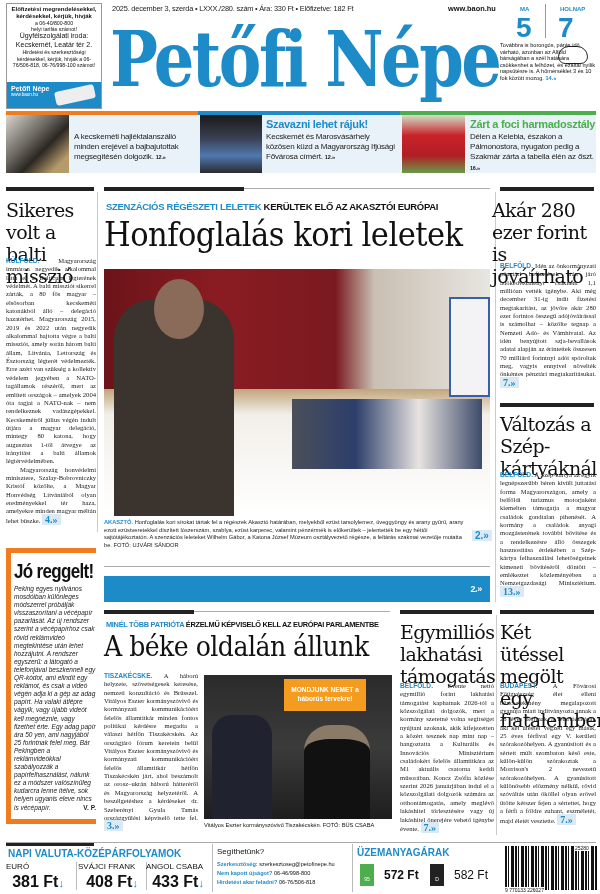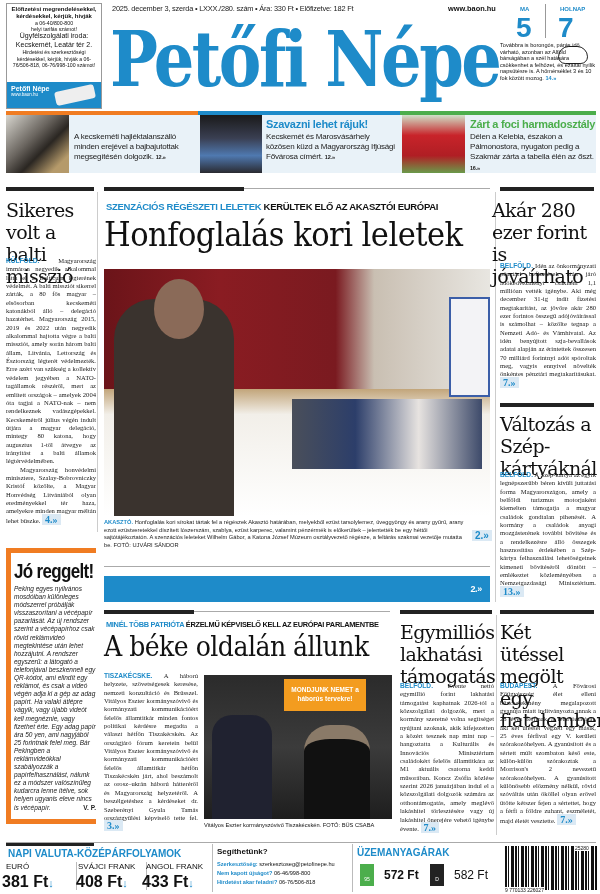--- a/index.html
+++ b/index.html
@@ -46,24 +46,24 @@
 #banner-pg{position:absolute;right:8px;top:0;font-size:9px}
 
 .side-head{font-size:19px;line-height:22px}
 #reggelt-box{left:6px;top:548px;width:90px;height:276px;border-left:5px solid #f07c22;border-top:5px solid #f07c22;border-bottom:5px solid #f07c22}
 #reggelt-title{left:14px;top:560px;font-size:20px;font-weight:bold;letter-spacing:-0.8px;transform:scaleX(0.85);transform-origin:left}
 #reggelt-text{left:14px;top:585px;width:82px;font-size:6.5px;line-height:8.1px;font-style:italic;color:#222}
 
 #bottom-rule{left:6px;top:843px;width:88px;height:3px;background:#222}
 #fx-title{left:8px;top:848px;font-size:10px;font-weight:bold;color:#1e8bc9}
 .fx-lbl{top:862px;font-size:8px;width:68px;}
-.fx-val{top:873px;font-size:16px;font-weight:bold;width:72px;text-align:left}
+.fx-val{top:873px;font-size:16px;font-weight:bold;width:72px;text-align:center}
 .fx-arr{color:#1e8bc9;font-size:11px}
 .vsep{width:1px;background:#bbb}
-#help-title{left:217px;top:847px;font-size:8px;font-weight:bold}
+#help-title{left:217px;top:847px;font-size:8px;font-weight:normal}
 .help-line{left:217px;font-size:5.6px}
 #fuel-title{left:357px;top:847px;font-size:10px;font-weight:bold;color:#1e8bc9}
 #barcode{left:505px;top:846px;width:92px;height:44px;background:repeating-linear-gradient(90deg,#111 0 2px,#fff 2px 3px,#111 3px 4px,#fff 4px 6px,#111 6px 9px,#fff 9px 10px)}
 </style>
 </head>
 <body>
 
 <div id="adbox" class="abs">
   <div class="b">Előfizetési megrendelésekkel, kérdésekkel, kérjük, hívják</div>
   <div>a 06-40/800-800</div>
@@ -204,21 +204,21 @@
 
 <div class="abs thin" style="left:6px;top:842px;width:590px"></div>
 <div id="bottom-rule" class="abs"></div>
 <div id="fx-title" class="abs">NAPI VALUTA-KÖZÉPÁRFOLYAMOK</div>
 <div class="abs fx-lbl" style="left:6px">EURÓ</div>
 <div class="abs fx-val" style="left:2px"><span>381 Ft</span><span class="fx-arr">↓</span></div>
 <div class="abs vsep" style="left:76px;top:862px;height:28px"></div>
 <div class="abs fx-lbl" style="left:78px">SVÁJCI FRANK</div>
 <div class="abs fx-val" style="left:76px"><span>408 Ft</span><span class="fx-arr">↓</span></div>
 <div class="abs vsep" style="left:146px;top:862px;height:28px"></div>
-<div class="abs fx-lbl" style="left:146px">ANGOL FRANK</div>
+<div class="abs fx-lbl" style="left:146px">ANGOL CSABA</div>
 <div class="abs fx-val" style="left:142px"><span>433 Ft</span><span class="fx-arr">↓</span></div>
 
 <div class="abs vsep" style="left:212px;top:844px;height:48px"></div>
 <div id="help-title" class="abs">Segíthetünk?</div>
 <div class="abs help-line" style="top:861px"><span class="tag">Szerkesztőség:</span> <span>szerkesztoseg@petofinepe.hu</span></div>
 <div class="abs help-line" style="top:870px"><span class="tag">Nem kapott újságot?</span> <span>06-46/998-800</span></div>
 <div class="abs help-line" style="top:879px"><span class="tag">Hirdetést akar feladni?</span> <span>06-76/506-818</span></div>
 
 <div class="abs vsep" style="left:352px;top:844px;height:48px"></div>
 <div id="fuel-title" class="abs">ÜZEMANYAGÁRAK</div>

